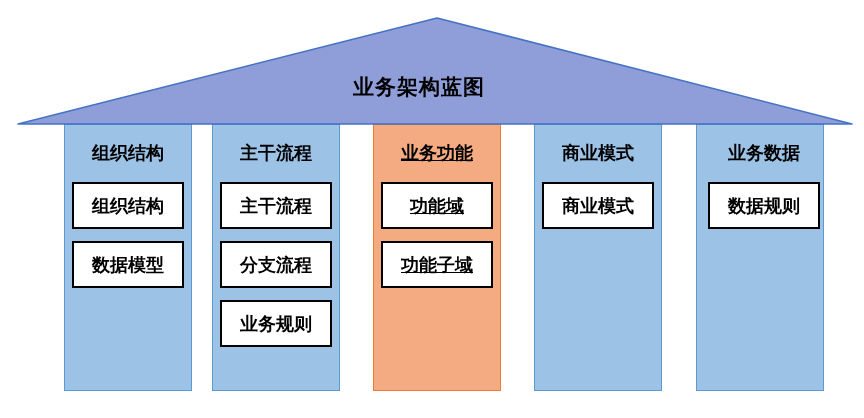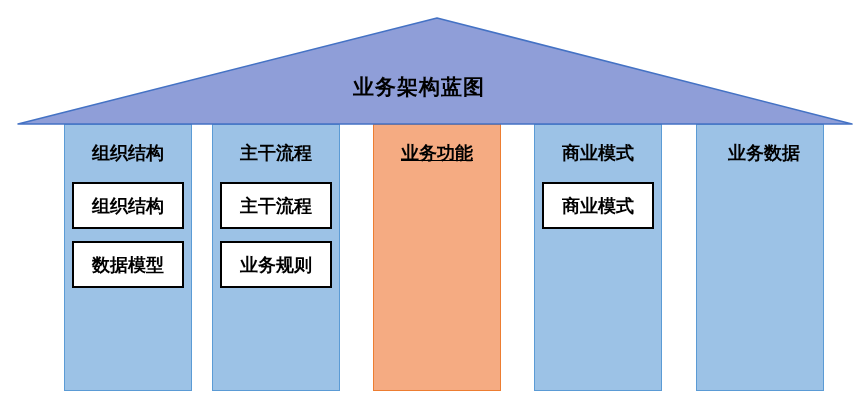--- a/index.html
+++ b/index.html
@@ -90,29 +90,33 @@
 
   <div class="pillar blue" style="left:64px;">
     <div class="p-title">组织结构</div>
     <div class="box">组织结构</div>
     <div class="box">数据模型</div>
   </div>
 
   <div class="pillar blue" style="left:212px;">
     <div class="p-title">主干流程</div>
     <div class="box">主干流程</div>
+    <div class="box">分支流程</div>
     <div class="box">业务规则</div>
   </div>
 
   <div class="pillar orange" style="left:373px;text-decoration:underline;">
     <div class="p-title">业务功能</div>
+    <div class="box">功能域</div>
+    <div class="box">功能子域</div>
   </div>
 
   <div class="pillar blue" style="left:534px;">
     <div class="p-title">商业模式</div>
     <div class="box">商业模式</div>
   </div>
 
   <div class="pillar blue" style="left:696px;padding-left:8px;">
     <div class="p-title">业务数据</div>
+    <div class="box">数据规则</div>
   </div>
 
 </div>
 
 </body></html>

